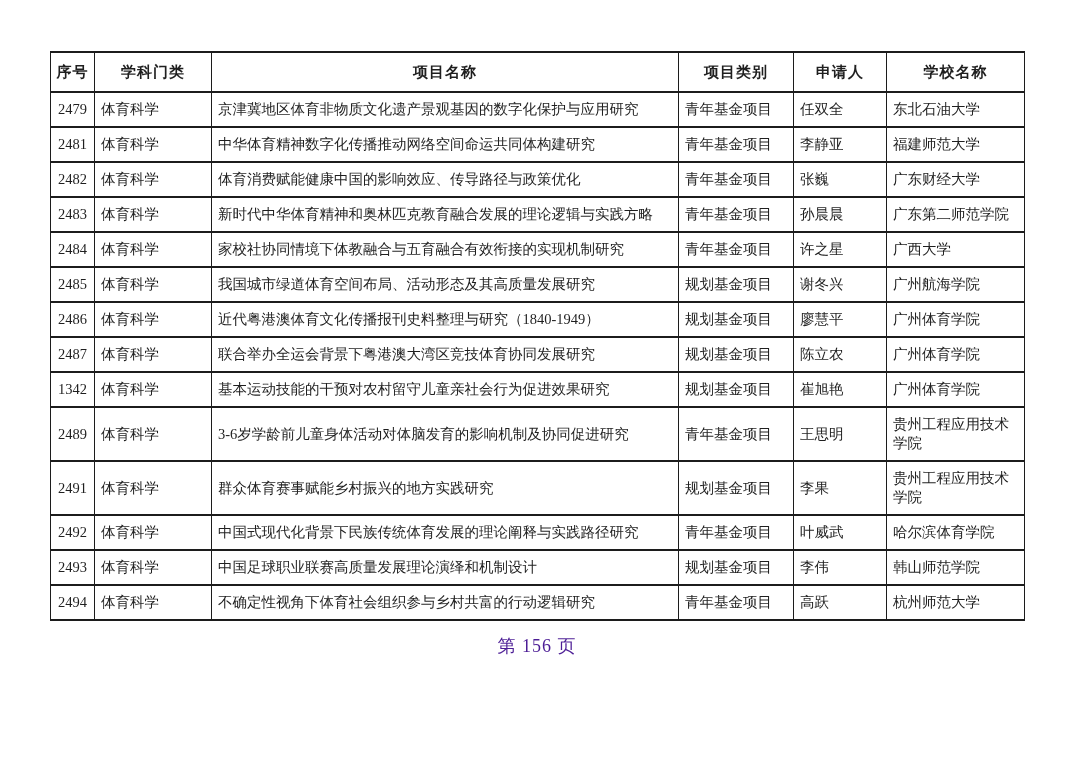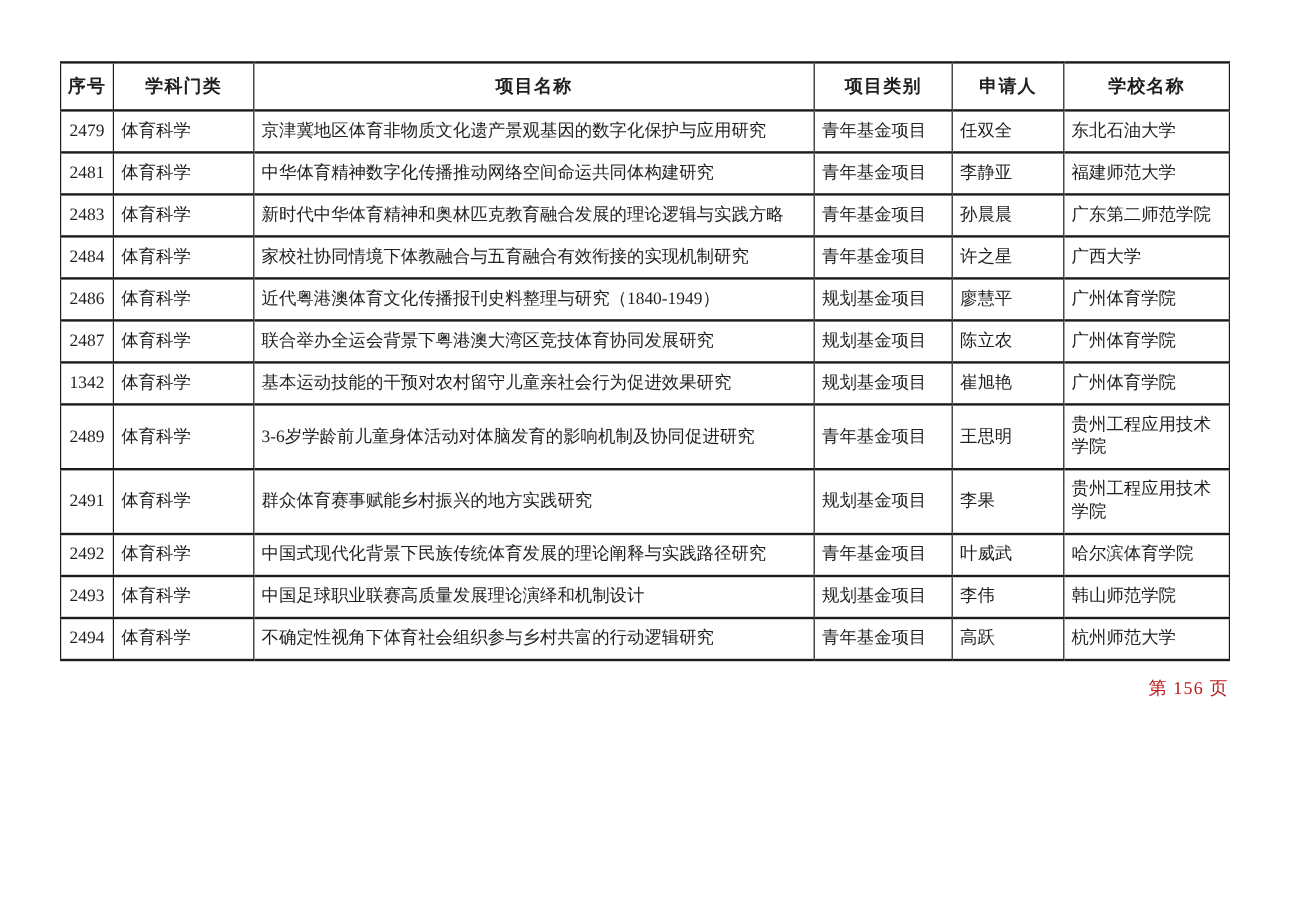--- a/index.html
+++ b/index.html
@@ -53,23 +53,23 @@
     word-break: break-all;
   }
   table.grant-table td.col-serial {
     text-align: center;
     padding-left: 2px;
     padding-right: 2px;
     margin-left: 6px;
   }
   .page-footer {
     margin-top: 13px;
-    text-align: right;
-    font-size: 15px;
-    color: #b91c1c;
+    text-align: center;
+    font-size: 18px;
+    color: #4c1d95;
     letter-spacing: 1px;
   }
 </style>
 </head>
 <body>
 
 <div class="page">
   <table class="grant-table">
     <colgroup>
       <col style="width:44px">
@@ -100,34 +100,50 @@
         </tr>
         <tr>
           <td class="col-serial">2481</td>
           <td>体育科学</td>
           <td>中华体育精神数字化传播推动网络空间命运共同体构建研究</td>
           <td>青年基金项目</td>
           <td>李静亚</td>
           <td>福建师范大学</td>
         </tr>
         <tr>
+          <td class="col-serial">2482</td>
+          <td>体育科学</td>
+          <td>体育消费赋能健康中国的影响效应、传导路径与政策优化</td>
+          <td>青年基金项目</td>
+          <td>张巍</td>
+          <td>广东财经大学</td>
+        </tr>
+        <tr>
           <td class="col-serial">2483</td>
           <td>体育科学</td>
           <td>新时代中华体育精神和奥林匹克教育融合发展的理论逻辑与实践方略</td>
           <td>青年基金项目</td>
           <td>孙晨晨</td>
           <td>广东第二师范学院</td>
         </tr>
         <tr>
           <td class="col-serial">2484</td>
           <td>体育科学</td>
           <td>家校社协同情境下体教融合与五育融合有效衔接的实现机制研究</td>
           <td>青年基金项目</td>
           <td>许之星</td>
           <td>广西大学</td>
+        </tr>
+        <tr>
+          <td class="col-serial">2485</td>
+          <td>体育科学</td>
+          <td>我国城市绿道体育空间布局、活动形态及其高质量发展研究</td>
+          <td>规划基金项目</td>
+          <td>谢冬兴</td>
+          <td>广州航海学院</td>
         </tr>
         <tr>
           <td class="col-serial">2486</td>
           <td>体育科学</td>
           <td>近代粤港澳体育文化传播报刊史料整理与研究（1840-1949）</td>
           <td>规划基金项目</td>
           <td>廖慧平</td>
           <td>广州体育学院</td>
         </tr>
         <tr>

